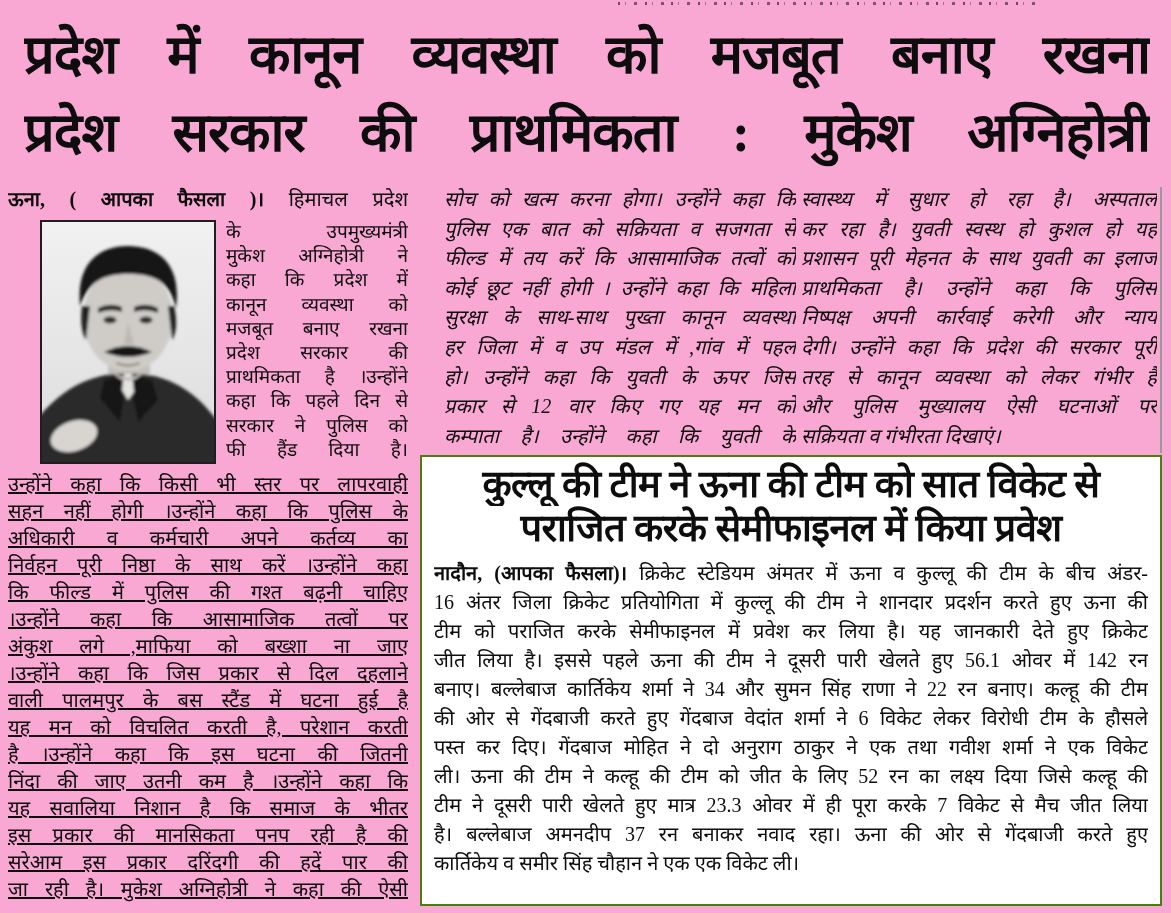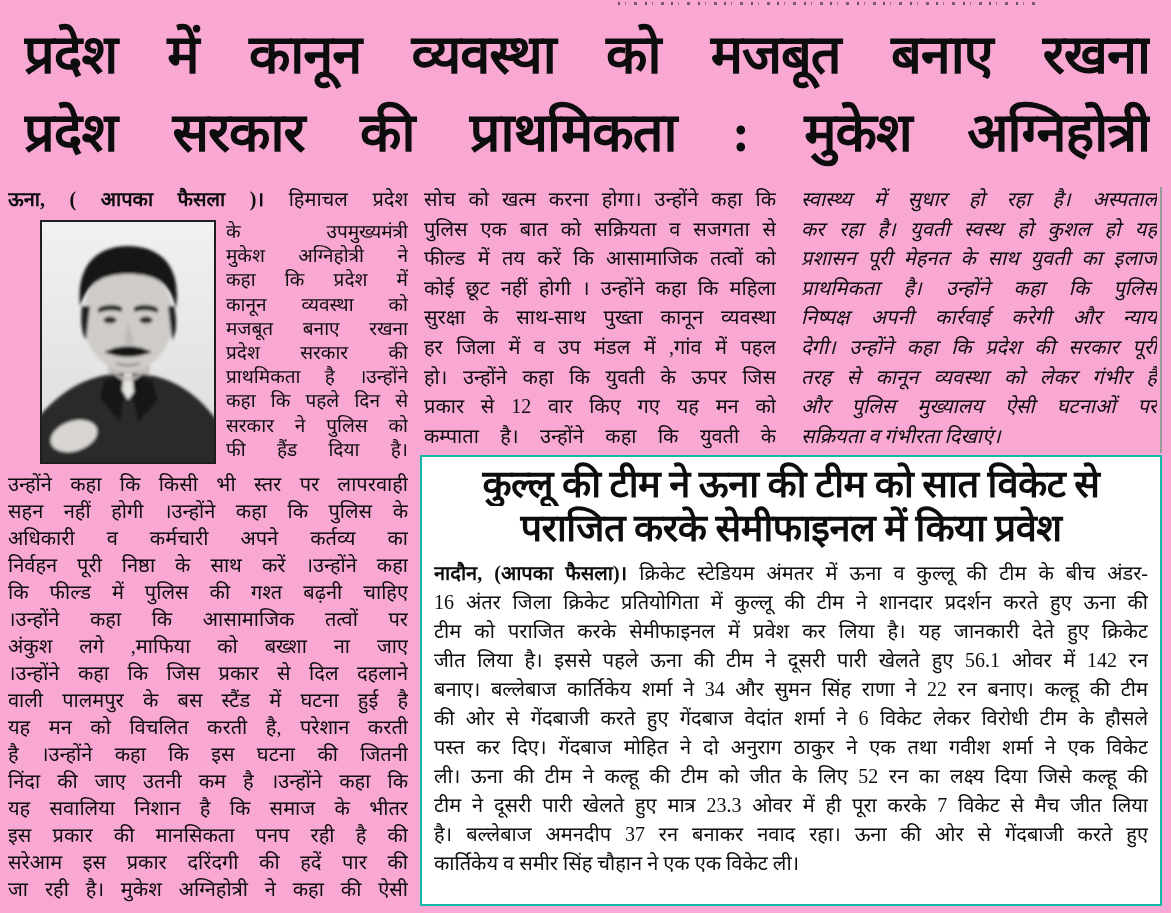--- a/index.html
+++ b/index.html
@@ -39,35 +39,35 @@
   .col1 .line{line-height:27px;height:27px;}
   .dateline{line-height:29px;height:29px;overflow:hidden;text-align:justify;text-align-last:justify;}
   .dateline b{font-weight:700;}
   .wrap-row{display:flex;margin-top:6px;}
   .photo-box{
     flex:none;width:172px;height:240px;margin-left:32px;margin-right:10px;
     border:2px solid #1e1e1e;background:#e9e9e9;
   }
   .wrap-lines{flex:1;min-width:0;font-size:19px;}
   .wrap-lines .line{line-height:24.2px;height:24.2px;}
-  .col1-rest{margin-top:7px;}
-
-  .col2{left:424px;width:352px;}
+  .col1-rest{margin-top:7px;text-decoration:underline;}
+
+  .col2{left:444px;width:352px;font-style:italic;}
   .col3{left:801px;width:356px;font-style:italic;}
   .col2 .line,.col3 .line{line-height:29.6px;height:29.6px;}
   .no-justify-last .line:last-child{text-align-last:left;}
 
   .right-rule{
     position:absolute;left:1160px;top:187px;width:2px;height:266px;background:#9a9a9a;
   }
 
   
   .sports-box{
     position:absolute;left:420px;top:455px;width:742px;height:451px;
-    border:2px solid #14b8a6;box-sizing:border-box;background:#fff;
+    border:2px solid #4d7c0f;box-sizing:border-box;background:#fff;
   }
   .sports-headline{
     margin-top:5px;font-weight:700;font-size:38px;line-height:44px;text-align:center;
     letter-spacing:-0.5px;
   }
   .sports-headline .hline{height:44px;overflow:hidden;}
   .sports-body{
     margin:9px 12px 0 12px;font-size:20px;
     font-family:"Liberation Serif","DejaVu Serif",serif;
   }

